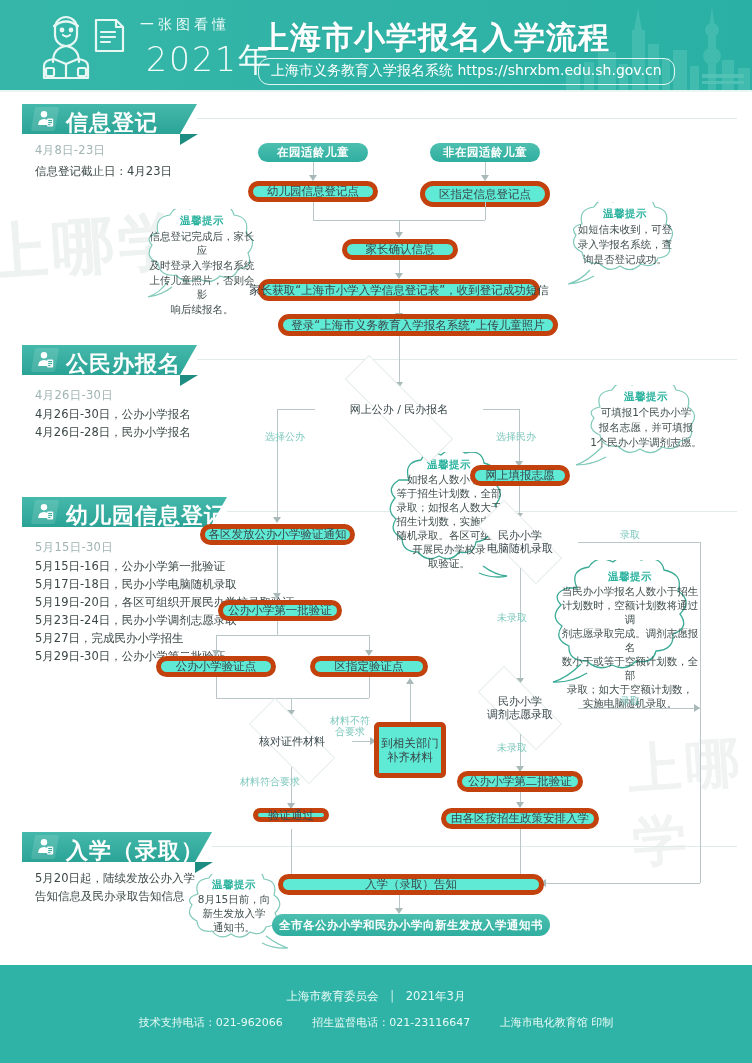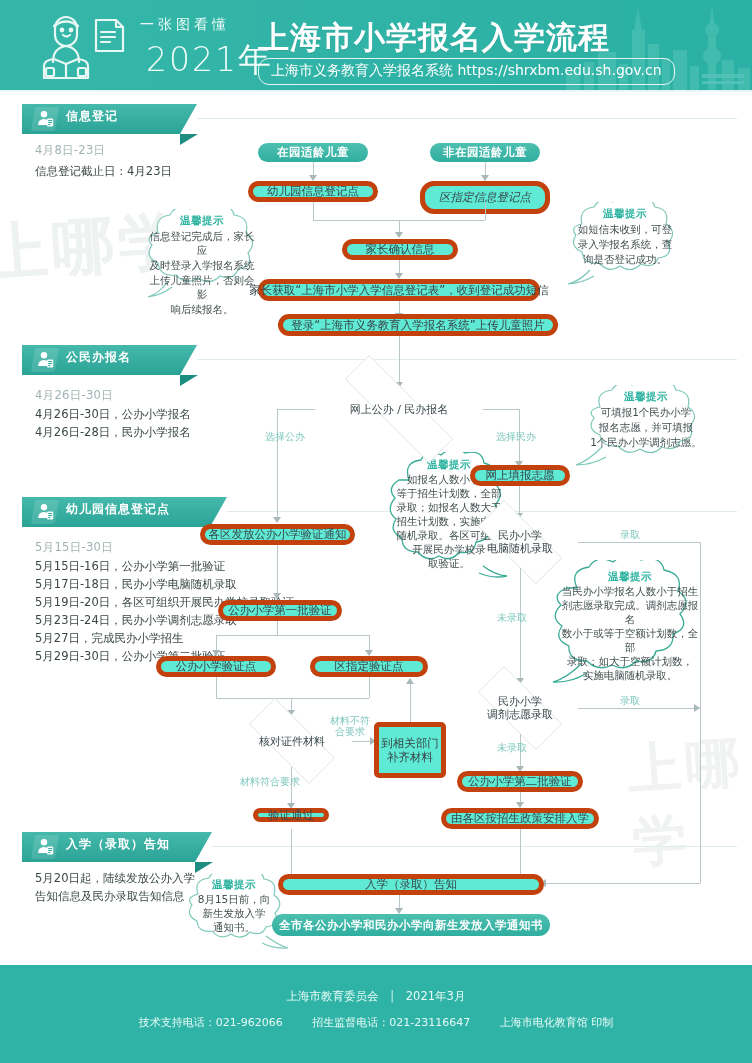--- a/index.html
+++ b/index.html
@@ -62,21 +62,21 @@
     position:absolute; left:11px; top:3px; width:24px; height:24px;
     background: rgba(255,255,255,.13);
     transform: skewX(-10deg);
     border-radius:2px;
   }
   .banner .icon-glyph {
     position:absolute; left:15px; top:6px; width:17px; height:18px;
   }
   .banner .btxt {
     position:absolute; left:44px; top:4px;
-    color:#ffffff; font-size:12px; font-weight:bold; letter-spacing:1px;
+    color:#ffffff; font-size:22px; font-weight:bold; letter-spacing:1px;
     font-family:"DejaVu Sans","Liberation Sans",sans-serif; white-space:nowrap;
   }
   .sec-rule { position:absolute; height:1px; background:#dfeceb; }
 
   
   .date-head {
     position:absolute; font-size:11.5px; color:#9fb3b2; letter-spacing:.3px;
     font-family:"DejaVu Sans","Liberation Sans",sans-serif; white-space:nowrap;
   }
   .date-line {
@@ -263,21 +263,21 @@
 
     <div class="node fill" style="left:258px; top:143px; width:110px; height:19px;">在园适龄儿童</div>
     <div class="node fill" style="left:430px; top:143px; width:110px; height:19px;">非在园适龄儿童</div>
 
     <div class="ln v" style="left:313px; top:162px; height:15px;"></div>
     <div class="arw" style="left:309px; top:175px;"></div>
     <div class="ln v" style="left:485px; top:162px; height:15px;"></div>
     <div class="arw" style="left:481px; top:175px;"></div>
 
     <div class="node" style="left:248px; top:181px; width:130px; height:21px;">幼儿园信息登记点</div>
-    <div class="node" style="left:420px; top:181px; width:130px; height:33px;font-style:italic;">区指定信息登记点</div>
+    <div class="node" style="left:420px; top:181px; width:130px; height:26px;">区指定信息登记点</div>
 
     <div class="ln v" style="left:313px; top:202px; height:18px;"></div>
     <div class="ln v" style="left:485px; top:202px; height:18px;"></div>
     <div class="ln h" style="left:313px; top:220px; width:172px;"></div>
     <div class="ln v" style="left:399px; top:220px; height:14px;"></div>
     <div class="arw" style="left:395px; top:232px;"></div>
 
     <div class="node" style="left:342px; top:239px; width:116px; height:21px;">家长确认信息</div>
 
     <div class="ln v" style="left:399px; top:260px; height:15px;"></div>
@@ -518,20 +518,21 @@
   </div>
 
   <div class="cloud" style="left:547px; top:560px; width:166px; height:130px;">
     <svg viewBox="0 0 166 130" width="166" height="130">
       <path d="M30 28 q-8 -18 12 -21 q8 -13 24 -5 q14 -12 28 -2 q20 -5 23 10 q20 4 14 21 q15 10 2 23 q10 14 -7 20 q1 16 -17 17 q-3 13 -20 10 q-10 11 -24 4 q-14 7 -25 -4 q-19 0 -18 -15 q-16 -7 -7 -20 q-13 -9 -1 -21 q-10 -11 6 -17 z" fill="#ffffff" stroke="#3aab96" stroke-width="1.3"></path>
       <path d="M34 104 q-14 14 -28 18 q18 1 34 -9" fill="#ffffff" stroke="#3aab96" stroke-width="1.3"></path>
     </svg>
     <div class="cbody" style="padding-top:10px;">
       <div class="ctitle">温馨提示</div>
       <div class="ctext" style="padding:0 10px;">当民办小学报名人数小于招生</div>
+      <div class="ctext" style="padding:0 10px;">计划数时，空额计划数将通过调</div>
       <div class="ctext" style="padding:0 10px;">剂志愿录取完成。调剂志愿报名</div>
       <div class="ctext" style="padding:0 10px;">数小于或等于空额计划数，全部</div>
       <div class="ctext" style="padding:0 10px;">录取；如大于空额计划数，</div>
       <div class="ctext" style="padding:0 10px;">实施电脑随机录取。</div>
     </div>
   </div>
 
   <div class="banner" style="left:22px; top:832px; width:190px;">
     <div class="shape" style="width:190px;"></div>
     <div class="tail" style="left:173px;"></div>

